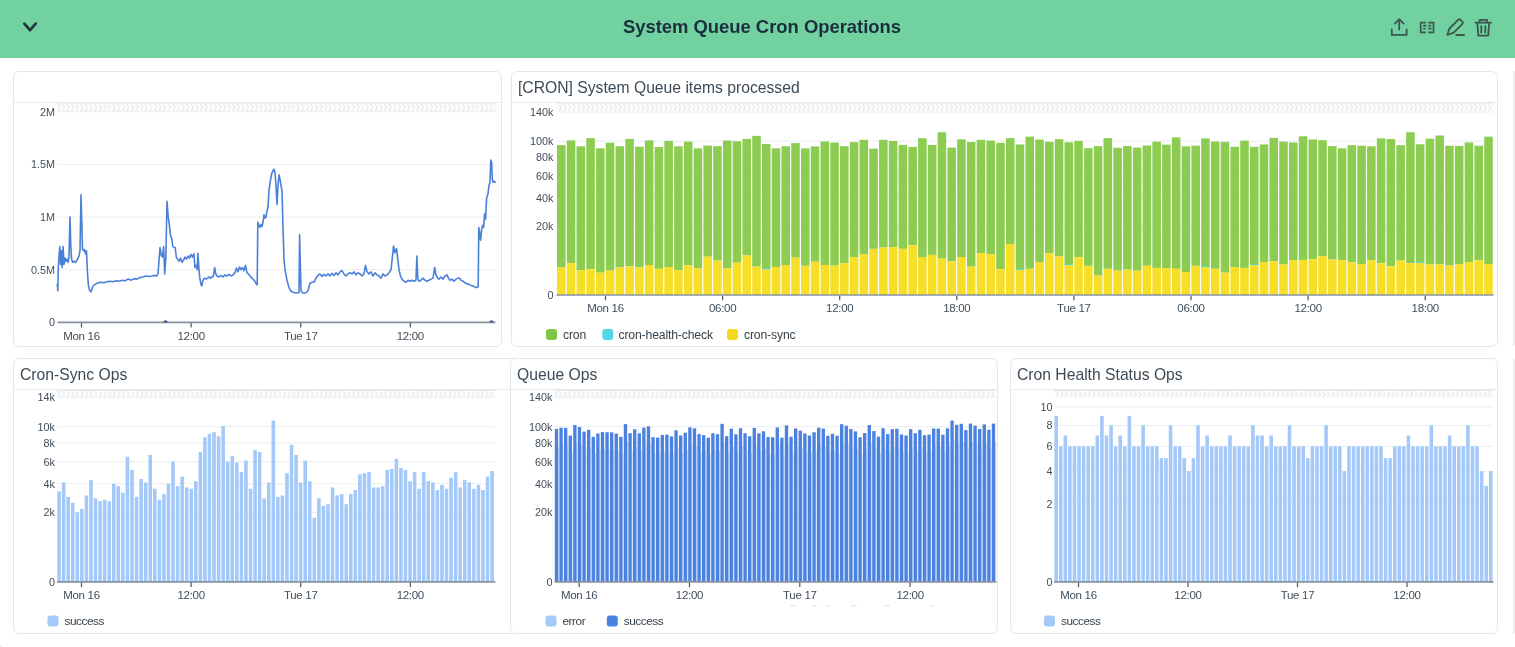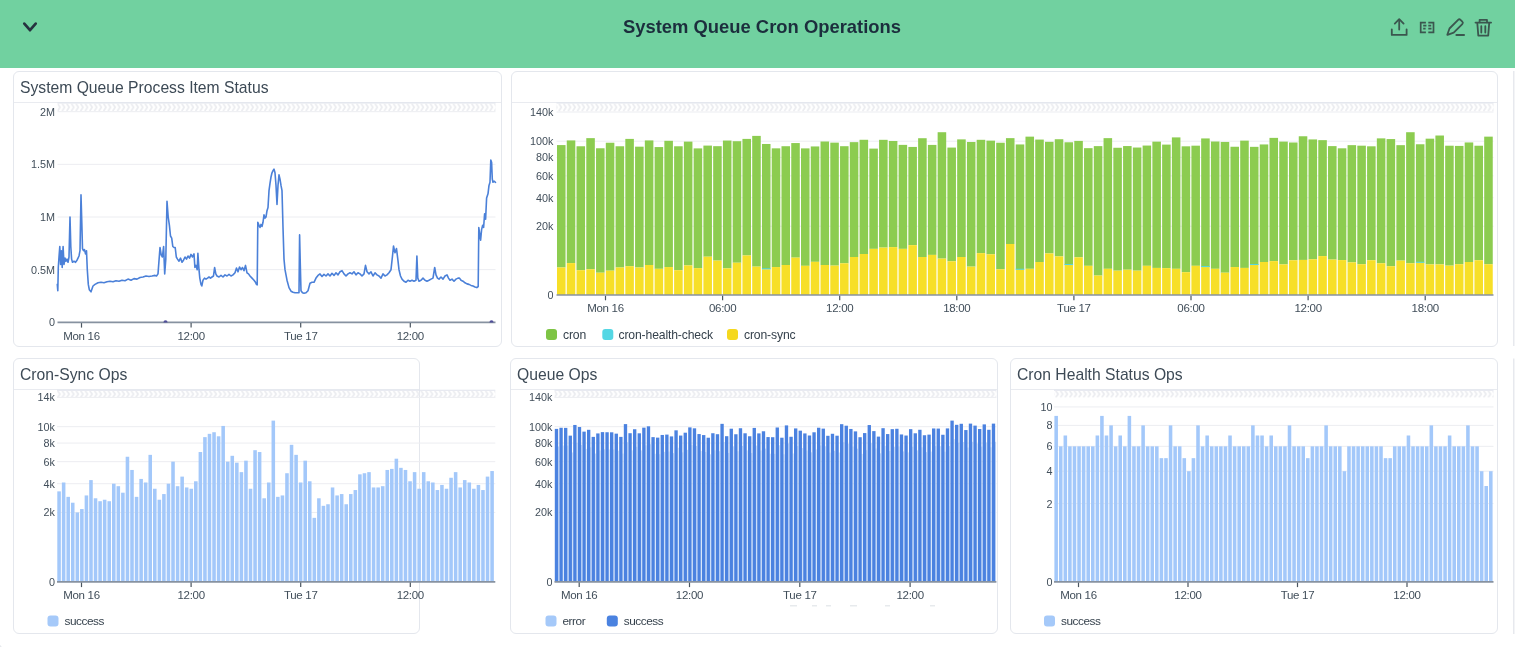--- a/index.html
+++ b/index.html
@@ -1,34 +1,34 @@
 <!DOCTYPE html>
 <html><head><meta charset="utf-8">
 <style>
   html,body { margin:0; padding:0; background:#ffffff; width:1515px; height:647px; overflow:hidden; }
   * { box-sizing:border-box; font-family:"Liberation Sans", sans-serif; }
-  .hdr { position:absolute; left:0; top:0; width:1515px; height:68px; background:#71d1a0; }
+  .hdr { position:absolute; left:0; top:0; width:1515px; height:58px; background:#71d1a0; }
   .hdr .ttl { position:absolute; left:4.5px; top:15.5px; width:100%; text-align:center; font-size:18.4px; font-weight:bold; color:#1c2e3d; }
   .panel { position:absolute; background:#fff; border:1px solid #e4e7ed; border-radius:6px; }
   .ptitle { position:absolute; left:6px; top:7px; font-size:15.7px; color:#3d4a56; white-space:nowrap; }
   .psep { position:absolute; left:0px; right:0px; top:30px; height:1px; background:#e9ebf0; }
   svg.overlay { position:absolute; left:0; top:0; }
 </style></head>
 <body>
 <div class="hdr">
     <div class="ttl">System Queue Cron Operations</div>
   </div>
 <div class="panel" style="left:13px;top:71px;width:489px;height:276px;">
-    <div class="ptitle">System Queue Process Item Status</div>
     <div class="psep"></div>
   </div>
 <div class="panel" style="left:511px;top:71px;width:987px;height:276px;">
+    <div class="ptitle">[CRON] System Queue items processed</div>
     <div class="psep"></div>
   </div>
-<div class="panel" style="left:13px;top:358px;width:407px;height:276px;">
+<div class="panel" style="left:13px;top:358px;width:584px;height:276px;">
     <div class="ptitle">Cron-Sync Ops</div>
     <div class="psep"></div>
   </div>
 <div class="panel" style="left:510px;top:358px;width:488px;height:276px;">
     <div class="ptitle">Queue Ops</div>
     <div class="psep"></div>
   </div>
 <div class="panel" style="left:1010px;top:358px;width:488px;height:276px;">
     <div class="ptitle">Cron Health Status Ops</div>
     <div class="psep"></div>

